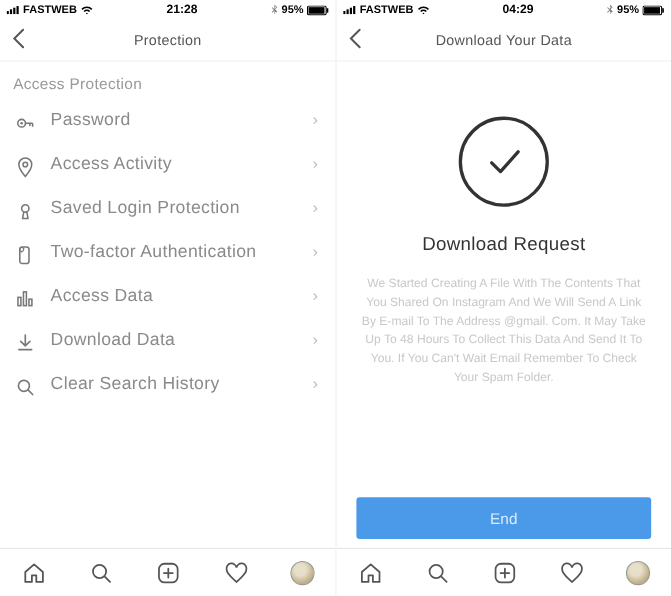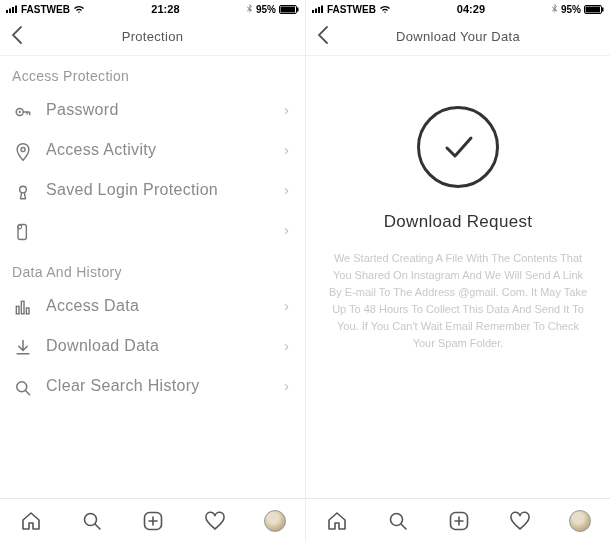--- a/index.html
+++ b/index.html
@@ -250,24 +250,24 @@
     <span class="chev">›</span>
   </div>
 
   <div class="menu-item">
     <span class="row-icon">
       <svg width="20" height="20" viewBox="0 0 24 24">
           <rect x="6" y="3" width="10" height="18" rx="2.5" fill="none" stroke="#777" stroke-width="1.7"></rect>
           <path d="M11 8 L15 10 V13 C15 15 13 16 11 17 C9 16 7 15 7 13 V10 Z" transform="translate(2,-1) scale(0.55)" fill="none" stroke="#777" stroke-width="2.4"></path>
         </svg>
     </span>
-    <span class="chev">›</span>
-  </div>
-
-  <div class="section-header">Data And History</div>
+    <span class="row-label">Two-factor Authentication</span>
+    <span class="chev">›</span>
+  </div>
+
 
   <div class="menu-item">
     <span class="row-icon">
       <svg width="20" height="20" viewBox="0 0 24 24">
           <rect x="4" y="10" width="3.2" height="9" fill="none" stroke="#777" stroke-width="1.7"></rect>
           <rect x="10" y="4" width="3.2" height="15" fill="none" stroke="#777" stroke-width="1.7"></rect>
           <rect x="16" y="12" width="3.2" height="7" fill="none" stroke="#777" stroke-width="1.7"></rect>
         </svg>
     </span>
     <span class="row-label">Access Data</span>
@@ -373,20 +373,23 @@
   <div class="content">
     <div class="check-circle">
       <svg width="42" height="42" viewBox="0 0 42 42">
           <path d="M10 22 L18 30 L34 12" fill="none" stroke="#333" stroke-width="3" stroke-linecap="round" stroke-linejoin="round"></path>
         </svg>
     </div>
     <div class="content-title">Download Request</div>
     <div class="content-body">We Started Creating A File With The Contents That You Shared On Instagram And We Will Send A Link By E-mail To The Address @gmail. Com. It May Take Up To 48 Hours To Collect This Data And Send It To You. If You Can't Wait Email Remember To Check Your Spam Folder.</div>
   </div>
 
+  <button class="primary-btn">
+    <span>End</span>
+  </button>
 
   <div class="tab-bar">
     <span class="tab">
       <svg width="24" height="24" viewBox="0 0 24 24">
           <path d="M4 11 L12 4 L20 11 V20 H14 V14 H10 V20 H4 Z" fill="none" stroke="#555" stroke-width="1.6" stroke-linejoin="round"></path>
         </svg>
     </span>
     <span class="tab">
       <svg width="24" height="24" viewBox="0 0 24 24">
           <circle cx="10.5" cy="10.5" r="6" fill="none" stroke="#555" stroke-width="1.6"></circle>

